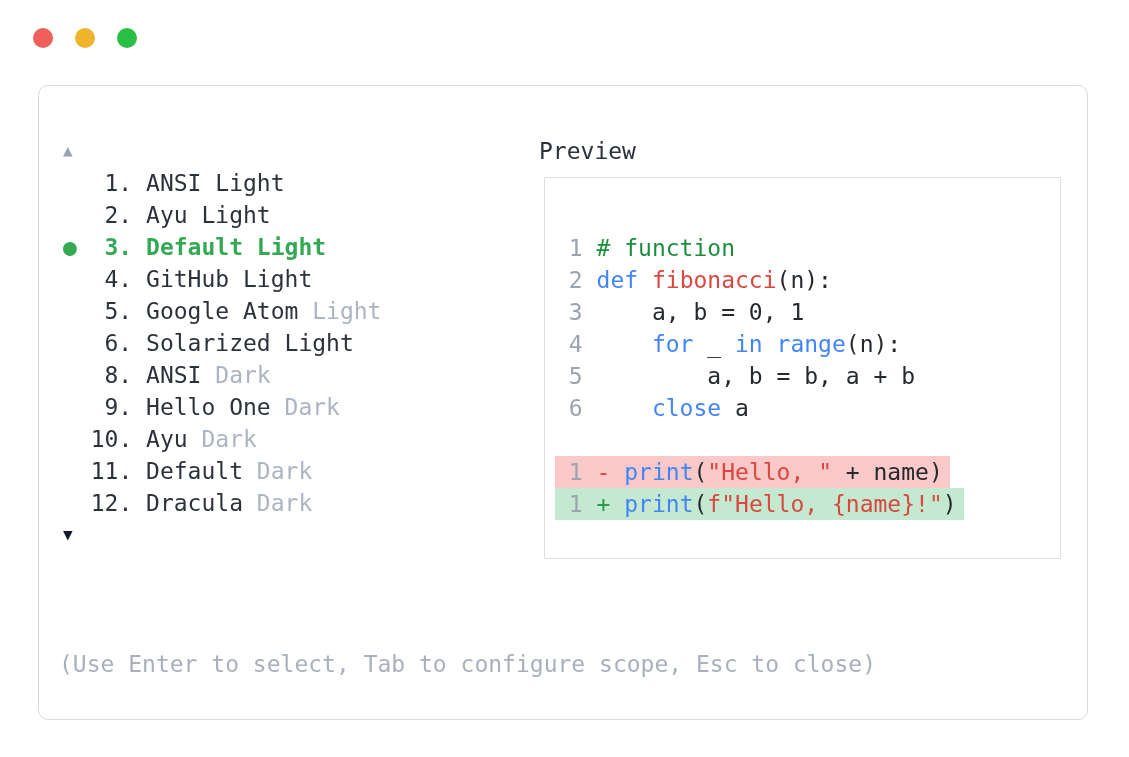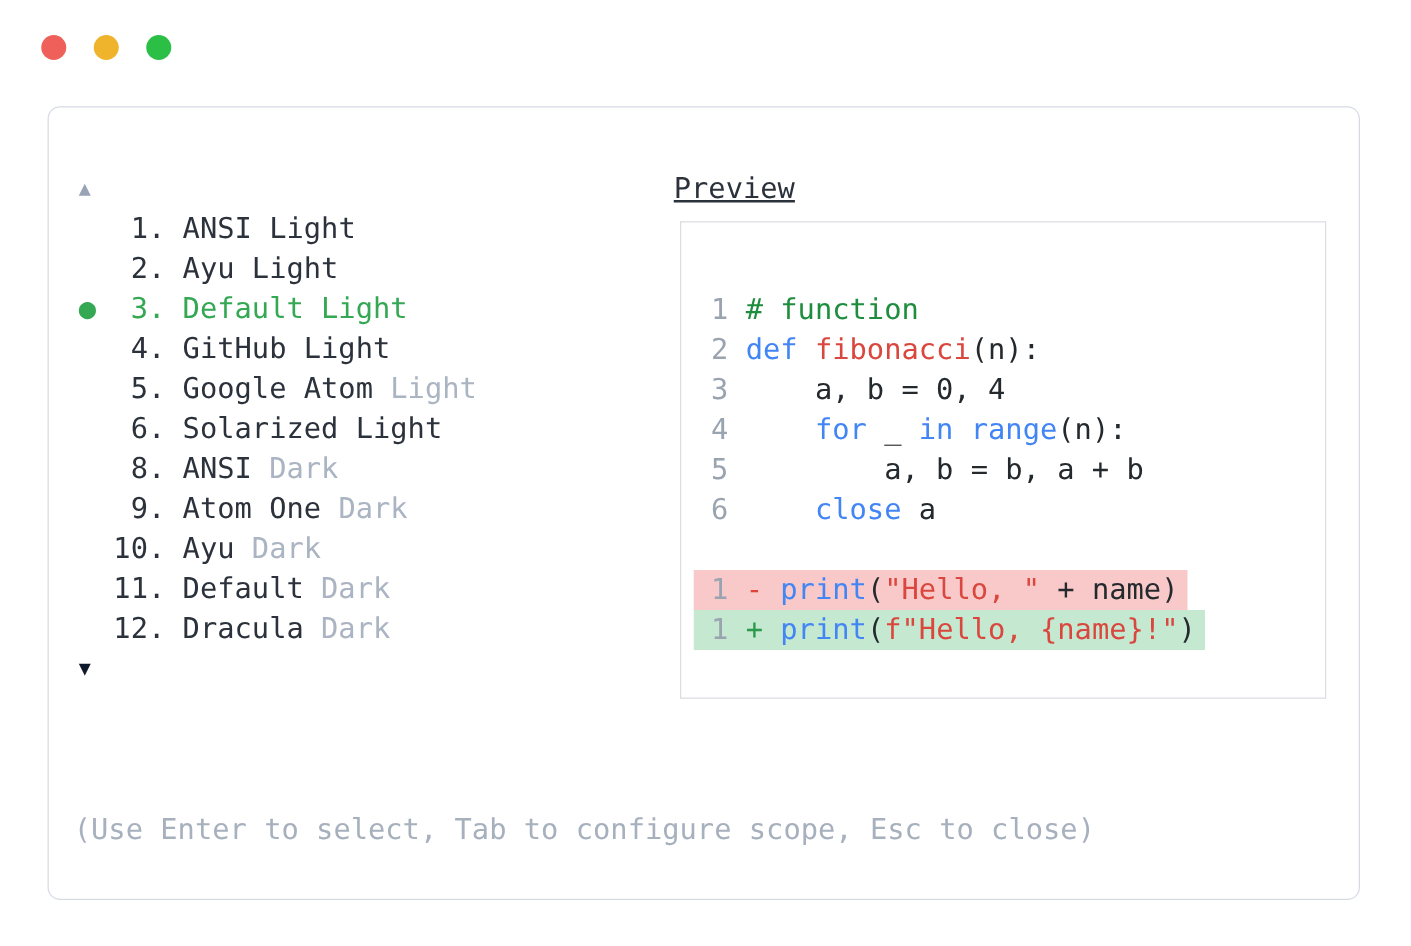--- a/index.html
+++ b/index.html
@@ -29,28 +29,28 @@
   .mono-line { font-size: 23px; line-height: 32px; white-space: pre; }
   
   .picker-col { position: absolute; left: 24px; top: 49px; }
   .picker-title { color: var(--text-dark); }
   .scroll-arrow { font-size: 16px; }
   .scroll-arrow.up { color: var(--arrow-up); }
   .scroll-arrow.down { color: var(--arrow-down); }
   .theme-row { color: var(--text-dark); cursor: default; }
   .theme-row .marker { display: inline-block; width: 2ch; color: var(--accent-green); }
   .theme-row .num { display: inline-block; width: 3ch; text-align: right; }
-  .theme-row.selected, .theme-row.selected .num { color: var(--accent-green); }
+  .theme-row.selected, .theme-row.selected .num { color: var(--accent-green); font-weight: bold; }
   .theme-row .variant.muted { color: var(--text-muted); }
   .help-text {
     position: absolute; left: 20px; top: 562px;
     color: var(--text-help);
   }
   
-  .preview-title { position: absolute; left: 500px; top: 49px; color: var(--text-dark); text-decoration: underline; }
+  .preview-title { position: absolute; left: 500px; top: 49px; color: var(--text-dark); }
   .preview-box {
     position: absolute; left: 505px; top: 91px;
     width: 517px; height: 382px;
     border: 1.5px solid var(--border-preview);
     background: #ffffff;
     padding: 54px 0 0 10px;
     overflow: hidden;
   }
   .code-line { font-size: 23px; line-height: 32px; white-space: pre; color: var(--code-plain); }
   .code-line .lineno { display: inline-block; width: 2ch; text-align: right; margin-right: 1ch; color: var(--code-lineno); }
@@ -78,37 +78,37 @@
   <div class="picker-col">
     <div class="mono-line scroll-arrow up">▲</div>
     <div id="theme-list">
         <div class="mono-line theme-row"><span class="marker">  </span><span class="num">1.</span><span> ANSI </span><span class="variant">Light</span></div>
         <div class="mono-line theme-row"><span class="marker">  </span><span class="num">2.</span><span> Ayu </span><span class="variant">Light</span></div>
         <div class="mono-line theme-row selected"><span class="marker">● </span><span class="num">3.</span><span> Default </span><span class="variant">Light</span></div>
         <div class="mono-line theme-row"><span class="marker">  </span><span class="num">4.</span><span> GitHub </span><span class="variant">Light</span></div>
         <div class="mono-line theme-row"><span class="marker">  </span><span class="num">5.</span><span> Google Atom </span><span class="variant muted">Light</span></div>
         <div class="mono-line theme-row"><span class="marker">  </span><span class="num">6.</span><span> Solarized </span><span class="variant">Light</span></div>
         <div class="mono-line theme-row"><span class="marker">  </span><span class="num">8.</span><span> ANSI </span><span class="variant muted">Dark</span></div>
-        <div class="mono-line theme-row"><span class="marker">  </span><span class="num">9.</span><span> Atom One </span><span class="variant muted">Dark</span></div>
+        <div class="mono-line theme-row"><span class="marker">  </span><span class="num">9.</span><span> Hello One </span><span class="variant muted">Dark</span></div>
         <div class="mono-line theme-row"><span class="marker">  </span><span class="num">10.</span><span> Ayu </span><span class="variant muted">Dark</span></div>
         <div class="mono-line theme-row"><span class="marker">  </span><span class="num">11.</span><span> Default </span><span class="variant muted">Dark</span></div>
         <div class="mono-line theme-row"><span class="marker">  </span><span class="num">12.</span><span> Dracula </span><span class="variant muted">Dark</span></div>
       </div>
     <div class="mono-line scroll-arrow down">▼</div>
   </div>
 
   <div class="mono-line help-text">(Use Enter to select, Tab to configure scope, Esc to close)</div>
 
   <div class="mono-line preview-title">Preview</div>
 
   <div class="preview-box">
     <div id="code-block">
         <div class="code-line"><span class="lineno">1</span><span class="tok-comment"># function</span></div>
         <div class="code-line"><span class="lineno">2</span><span class="tok-kw">def</span><span class="tok-pl"> </span><span class="tok-fn">fibonacci</span><span class="tok-pl">(n):</span></div>
-        <div class="code-line"><span class="lineno">3</span><span class="tok-pl">    a, b = 0, 4</span></div>
+        <div class="code-line"><span class="lineno">3</span><span class="tok-pl">    a, b = 0, 1</span></div>
         <div class="code-line"><span class="lineno">4</span><span class="tok-pl">    </span><span class="tok-kw">for</span><span class="tok-pl"> _ </span><span class="tok-kw">in</span><span class="tok-pl"> </span><span class="tok-kw">range</span><span class="tok-pl">(n):</span></div>
         <div class="code-line"><span class="lineno">5</span><span class="tok-pl">        a, b = b, a + b</span></div>
         <div class="code-line"><span class="lineno">6</span><span class="tok-pl">    </span><span class="tok-kw">close</span><span class="tok-pl"> a</span></div>
         <div class="code-line"><span class="lineno"></span></div>
         <div class="code-line removed"><span class="lineno">1</span><span class="tok-minus">-</span><span class="tok-pl"> </span><span class="tok-kw">print</span><span class="tok-pl">(</span><span class="tok-str">"Hello, "</span><span class="tok-pl"> + name)</span></div>
         <div class="code-line added"><span class="lineno">1</span><span class="tok-plus">+</span><span class="tok-pl"> </span><span class="tok-kw">print</span><span class="tok-pl">(</span><span class="tok-str">f"Hello, {name}!"</span><span class="tok-pl">)</span></div>
       </div>
   </div>
 
 </div>

